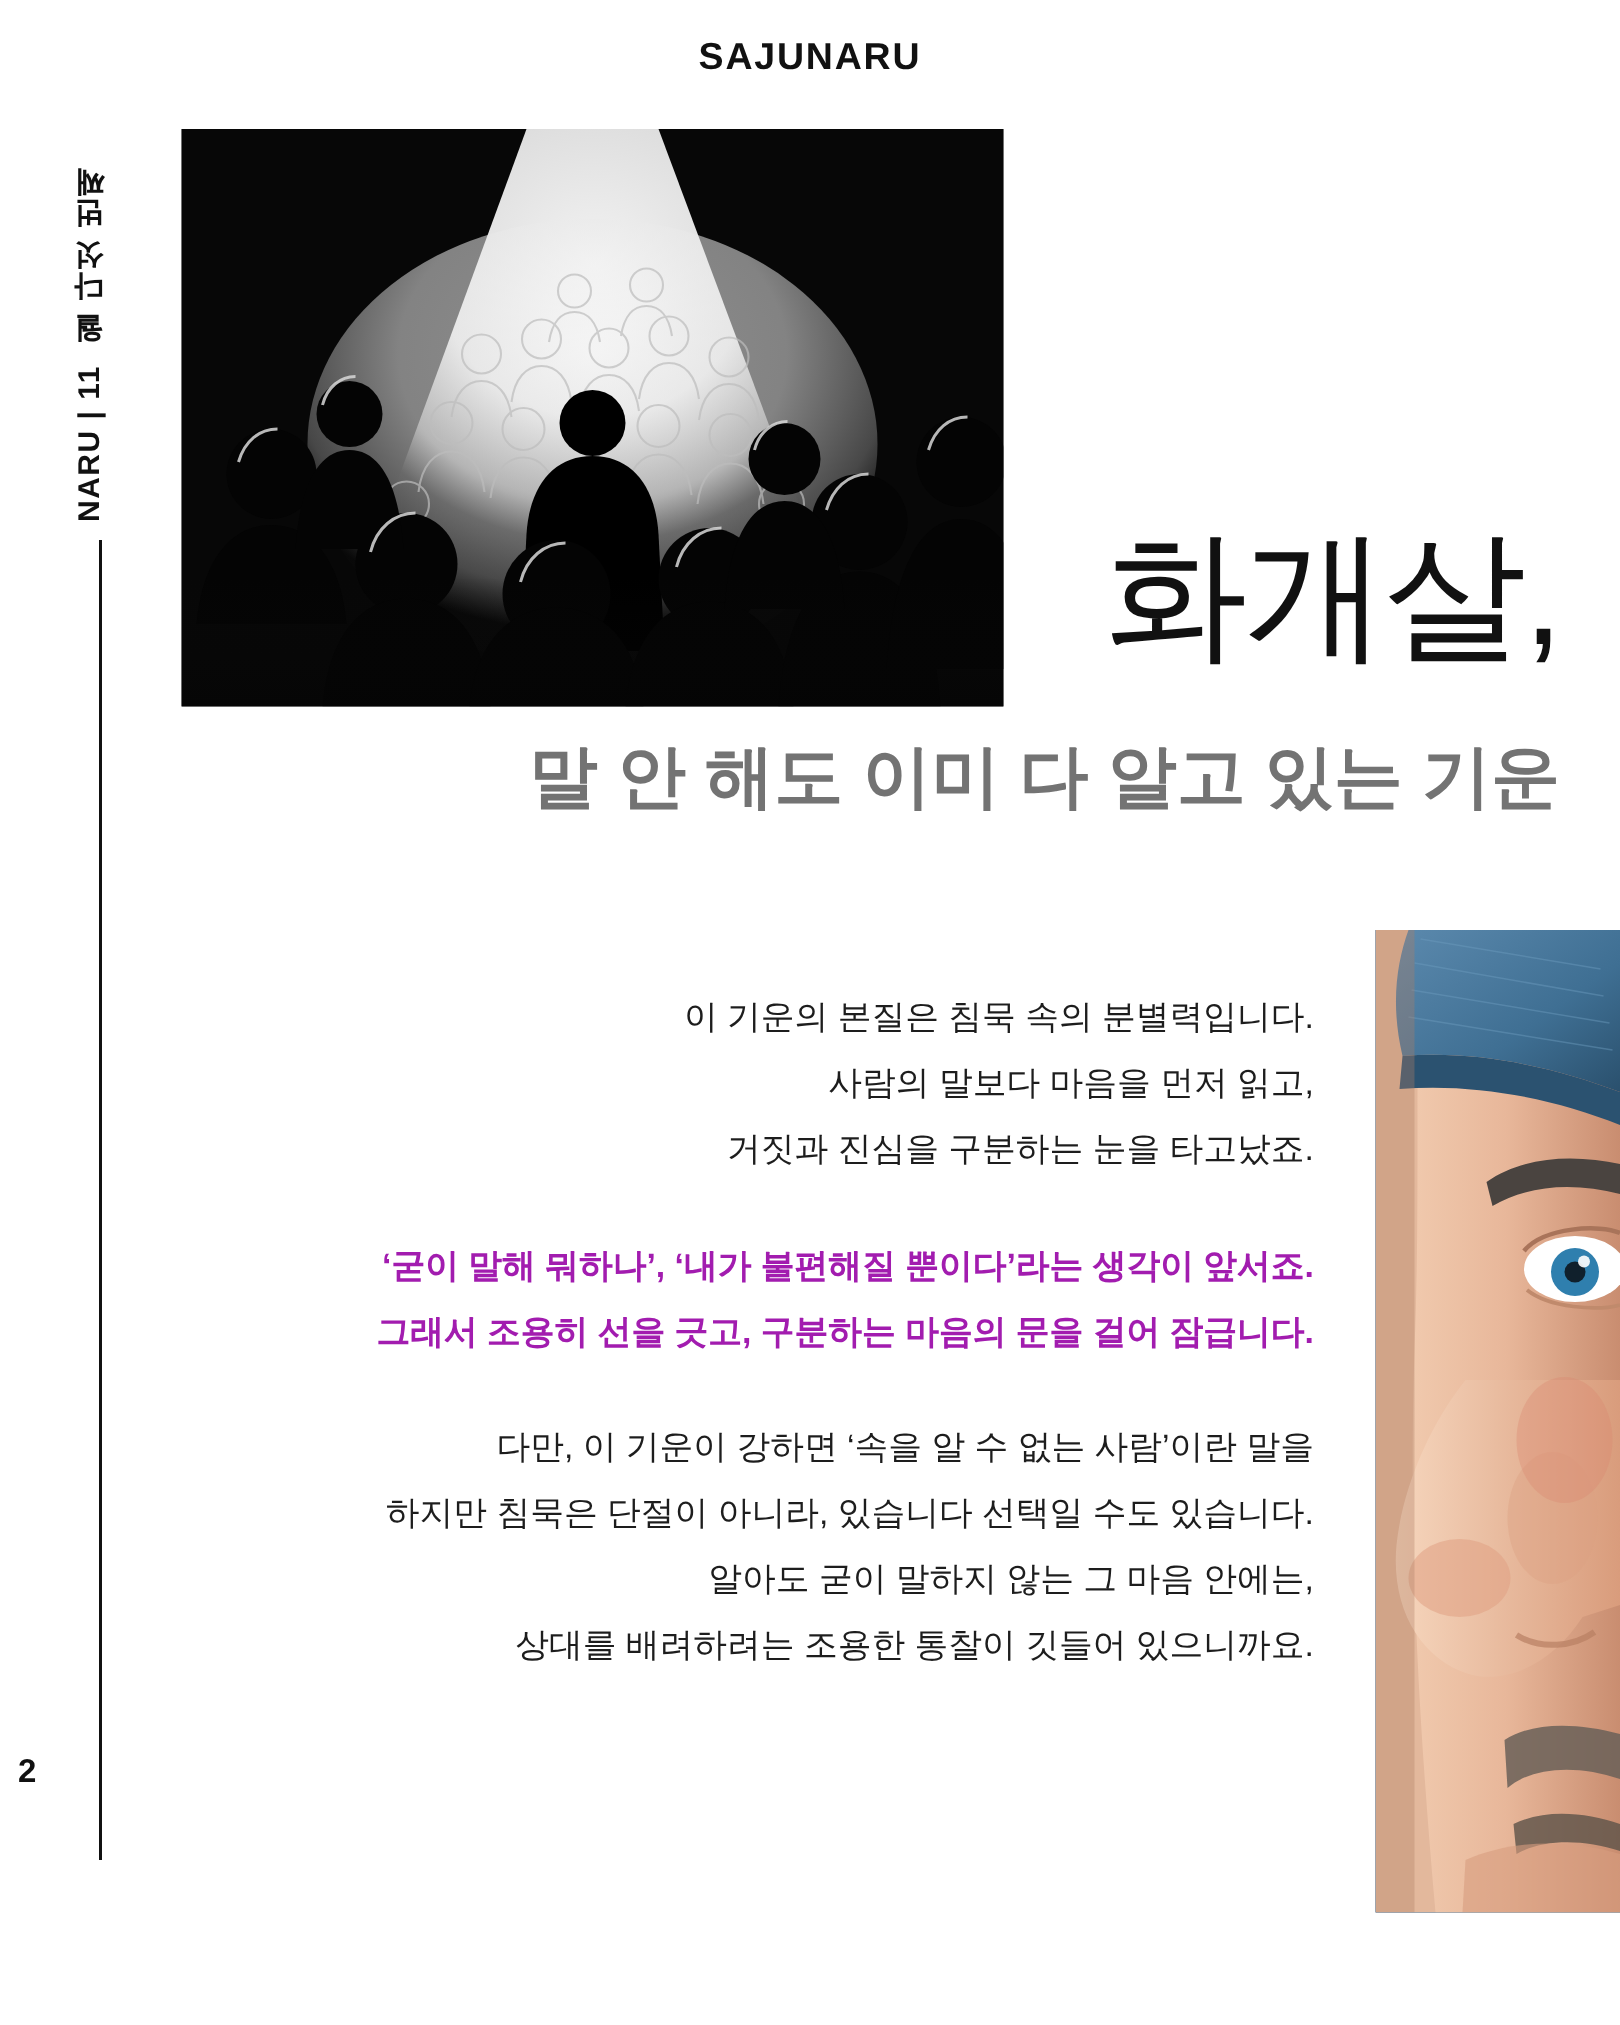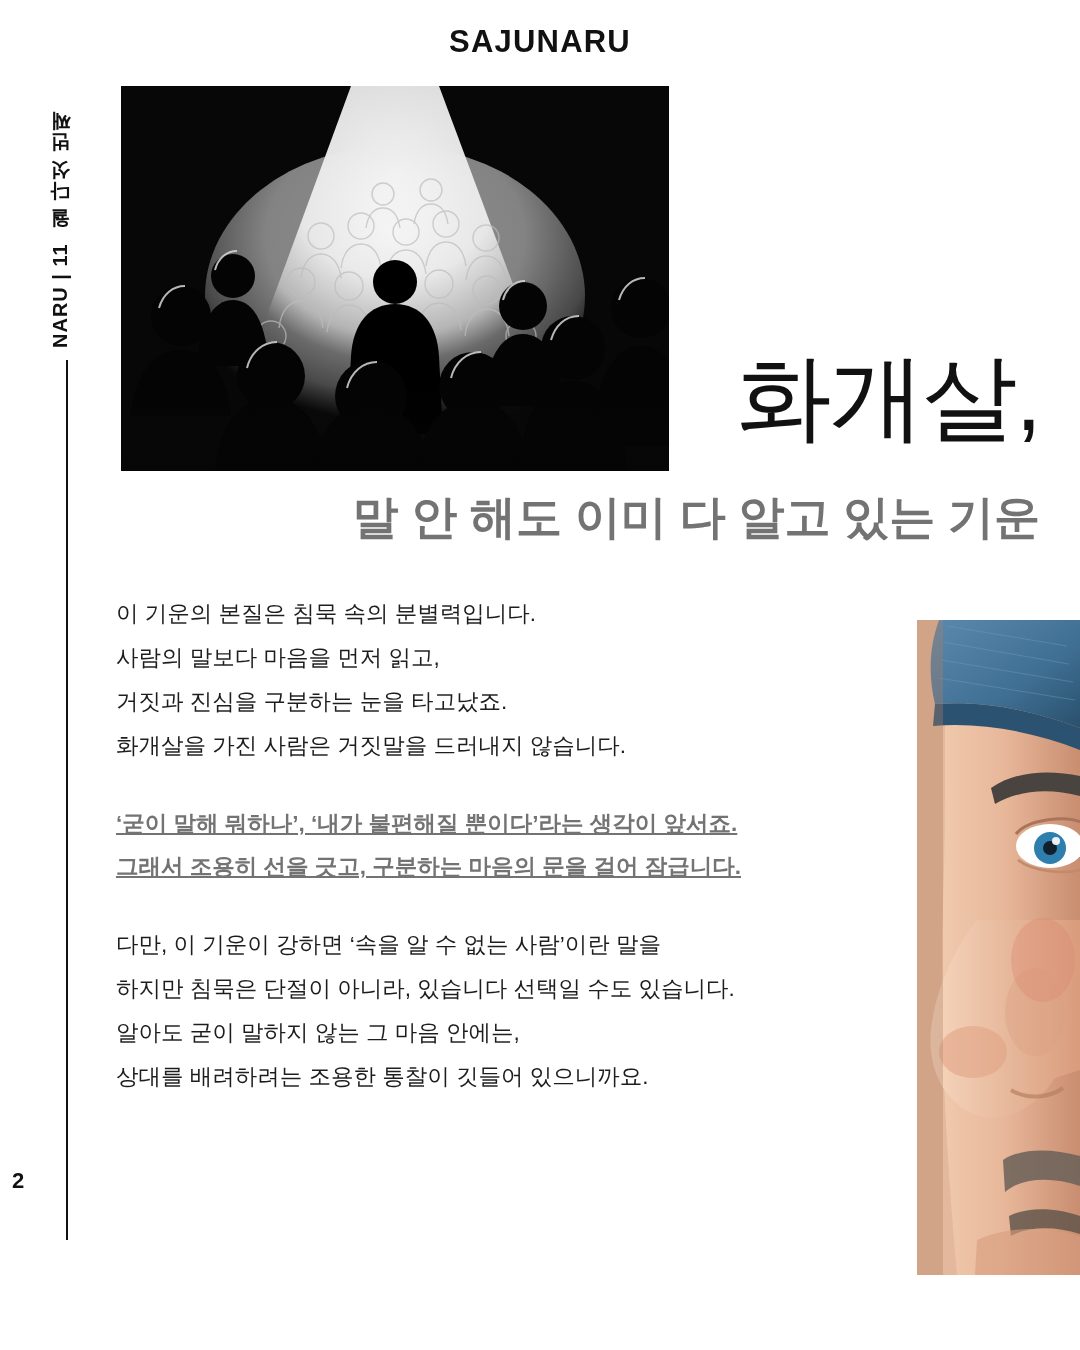--- a/index.html
+++ b/index.html
@@ -16,21 +16,21 @@
     overflow: hidden;
   }
 
   
   .brand {
     position: absolute;
     top: 24px;
     left: 0;
     width: 1080px;
     text-align: center;
-    font-size: 31px;
+    font-size: 25px;
     font-weight: bold;
     letter-spacing: 1.2px;
     color: #111111;
   }
 
   
   .rail {
     position: absolute;
     left: 46px;
     top: 88px;
@@ -101,37 +101,37 @@
     letter-spacing: 0px;
     line-height: 1.2;
     color: #737373;
     text-align: right;
   }
 
   
   .body-copy {
     position: absolute;
     left: 116px;
-    top: 592px;
+    top: 656px;
     width: 760px;
+    text-align: right;
   }
   .para {
     margin: 0 0 34px 0;
   }
   .para:last-child { margin-bottom: 0; }
   .line {
     font-size: 22.5px;
     line-height: 1.95;
     color: #1d1d1d;
     white-space: nowrap;
   }
   .para.bold .line {
     font-weight: bold;
-    color: #737373;
-    text-decoration: underline;
+    color: #a21caf;
   }
 
   
   .portrait {
     position: absolute;
     right: 0;
     top: 620px;
     width: 163px;
     height: 655px;
     overflow: hidden;
@@ -237,21 +237,20 @@
 </div>
 
 <div class="title-main">화개살,</div>
 <div class="title-sub">말 안 해도 이미 다 알고 있는 기운</div>
 
 <div class="body-copy">
     <div class="para">
       <div class="line">이 기운의 본질은 침묵 속의 분별력입니다.</div>
       <div class="line">사람의 말보다 마음을 먼저 읽고,</div>
       <div class="line">거짓과 진심을 구분하는 눈을 타고났죠.</div>
-      <div class="line">화개살을 가진 사람은 거짓말을 드러내지 않습니다.</div>
     </div>
     <div class="para bold">
       <div class="line">‘굳이 말해 뭐하나’, ‘내가 불편해질 뿐이다’라는 생각이 앞서죠.</div>
       <div class="line">그래서 조용히 선을 긋고, 구분하는 마음의 문을 걸어 잠급니다.</div>
     </div>
     <div class="para">
       <div class="line">다만, 이 기운이 강하면 ‘속을 알 수 없는 사람’이란 말을</div>
       <div class="line">하지만 침묵은 단절이 아니라, 있습니다 선택일 수도 있습니다.</div>
       <div class="line">알아도 굳이 말하지 않는 그 마음 안에는,</div>
       <div class="line">상대를 배려하려는 조용한 통찰이 깃들어 있으니까요.</div>

